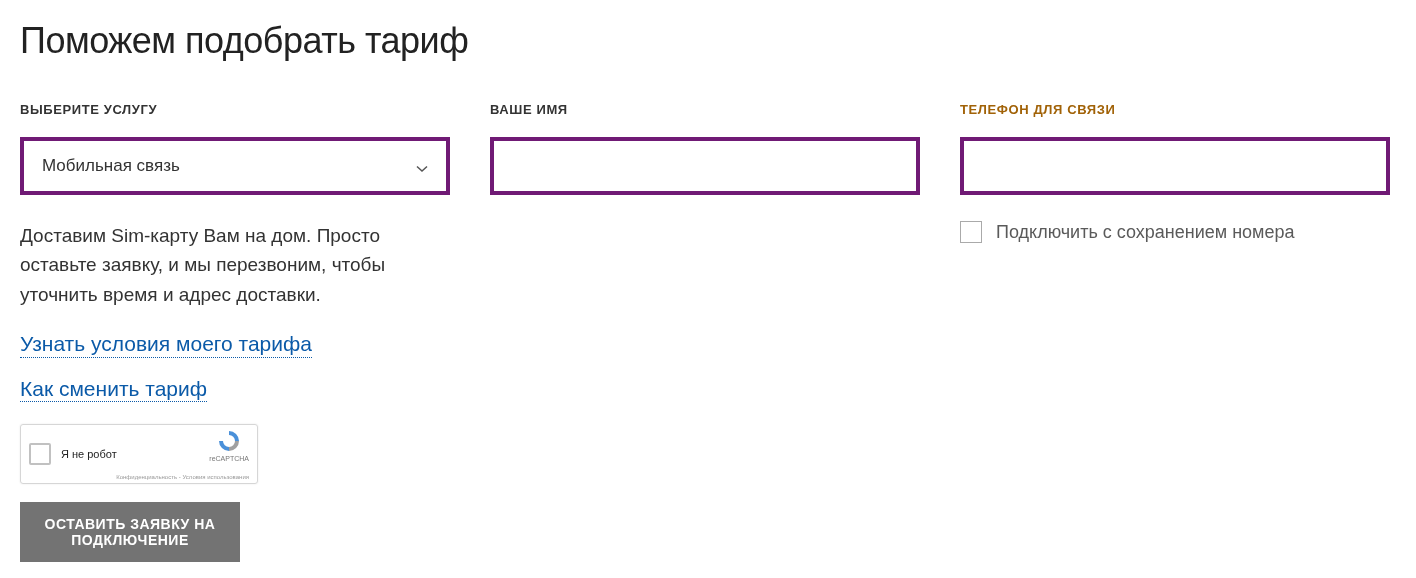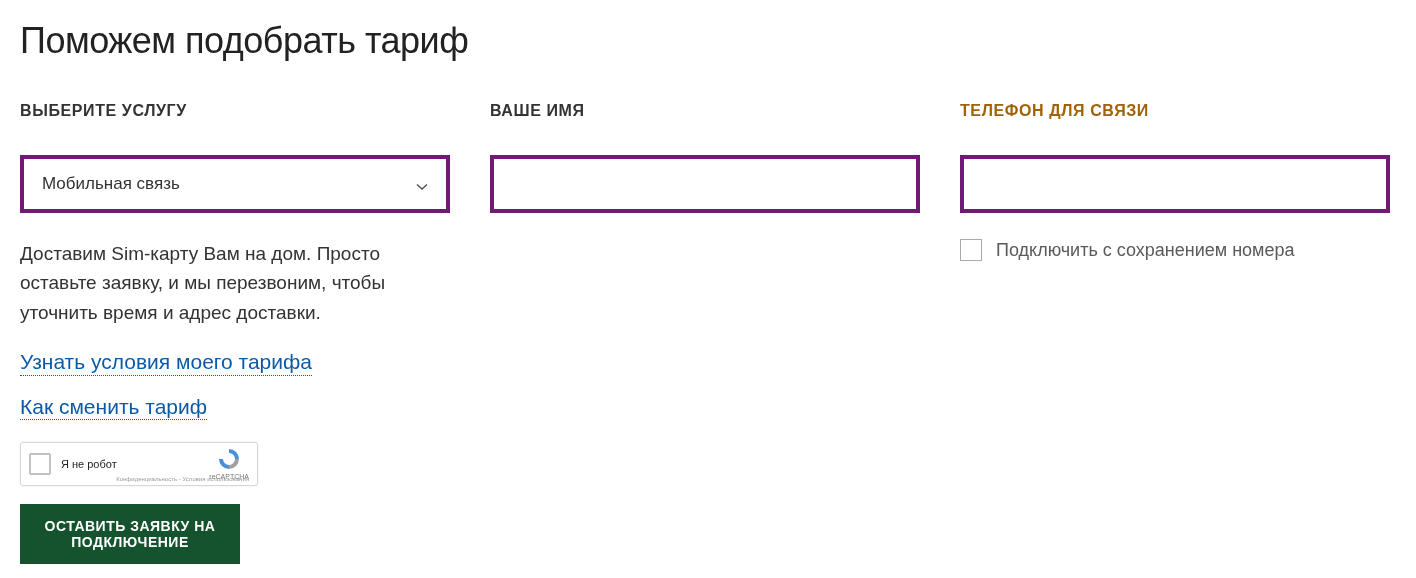--- a/index.html
+++ b/index.html
@@ -19,25 +19,25 @@
 .form-row {
   display: flex;
   gap: 40px;
 }
 .col {
   width: 430px;
   display: flex;
   flex-direction: column;
 }
 .label {
-  font-size: 16px;
+  font-size: 13px;
   font-weight: 700;
   letter-spacing: 0.6px;
   color: #333;
-  margin-bottom: 35px;
+  margin-bottom: 20px;
 }
 .label.active {
   color: #a16207;
 }
 .select-box, .text-input {
   height: 58px;
   border: 4px solid #701a75;
   background: #fff;
   font-size: 17px;
   color: #333;
@@ -84,21 +84,21 @@
   border: 1px solid #aaa;
   background: #fff;
   cursor: pointer;
 }
 .checkbox-label {
   font-size: 18px;
   color: #5a5a5a;
 }
 .recaptcha {
   width: 238px;
-  height: 44px;
+  height: 60px;
   border: 1px solid #d6d6d6;
   border-radius: 3px;
   margin-top: 22px;
   display: flex;
   align-items: center;
   padding: 6px 8px;
   font-size: 10px;
   color: #555;
   box-shadow: 0 0 2px rgba(0,0,0,0.1);
   position: relative;
@@ -122,21 +122,21 @@
 }
 .recaptcha .rc-logo svg { display:block; margin:0 auto 2px; }
 .recaptcha .rc-terms {
   position: absolute;
   right: 8px;
   bottom: 3px;
   font-size: 6px;
   color: #999;
 }
 .submit-btn {
-  background: #14532d;
+  background: #737373;
   color: #fff;
   border: none;
   font-size: 14px;
   font-weight: 700;
   letter-spacing: 0.5px;
   text-align: center;
   padding: 14px 18px;
   width: 220px;
   margin-top: 18px;
   cursor: pointer;

